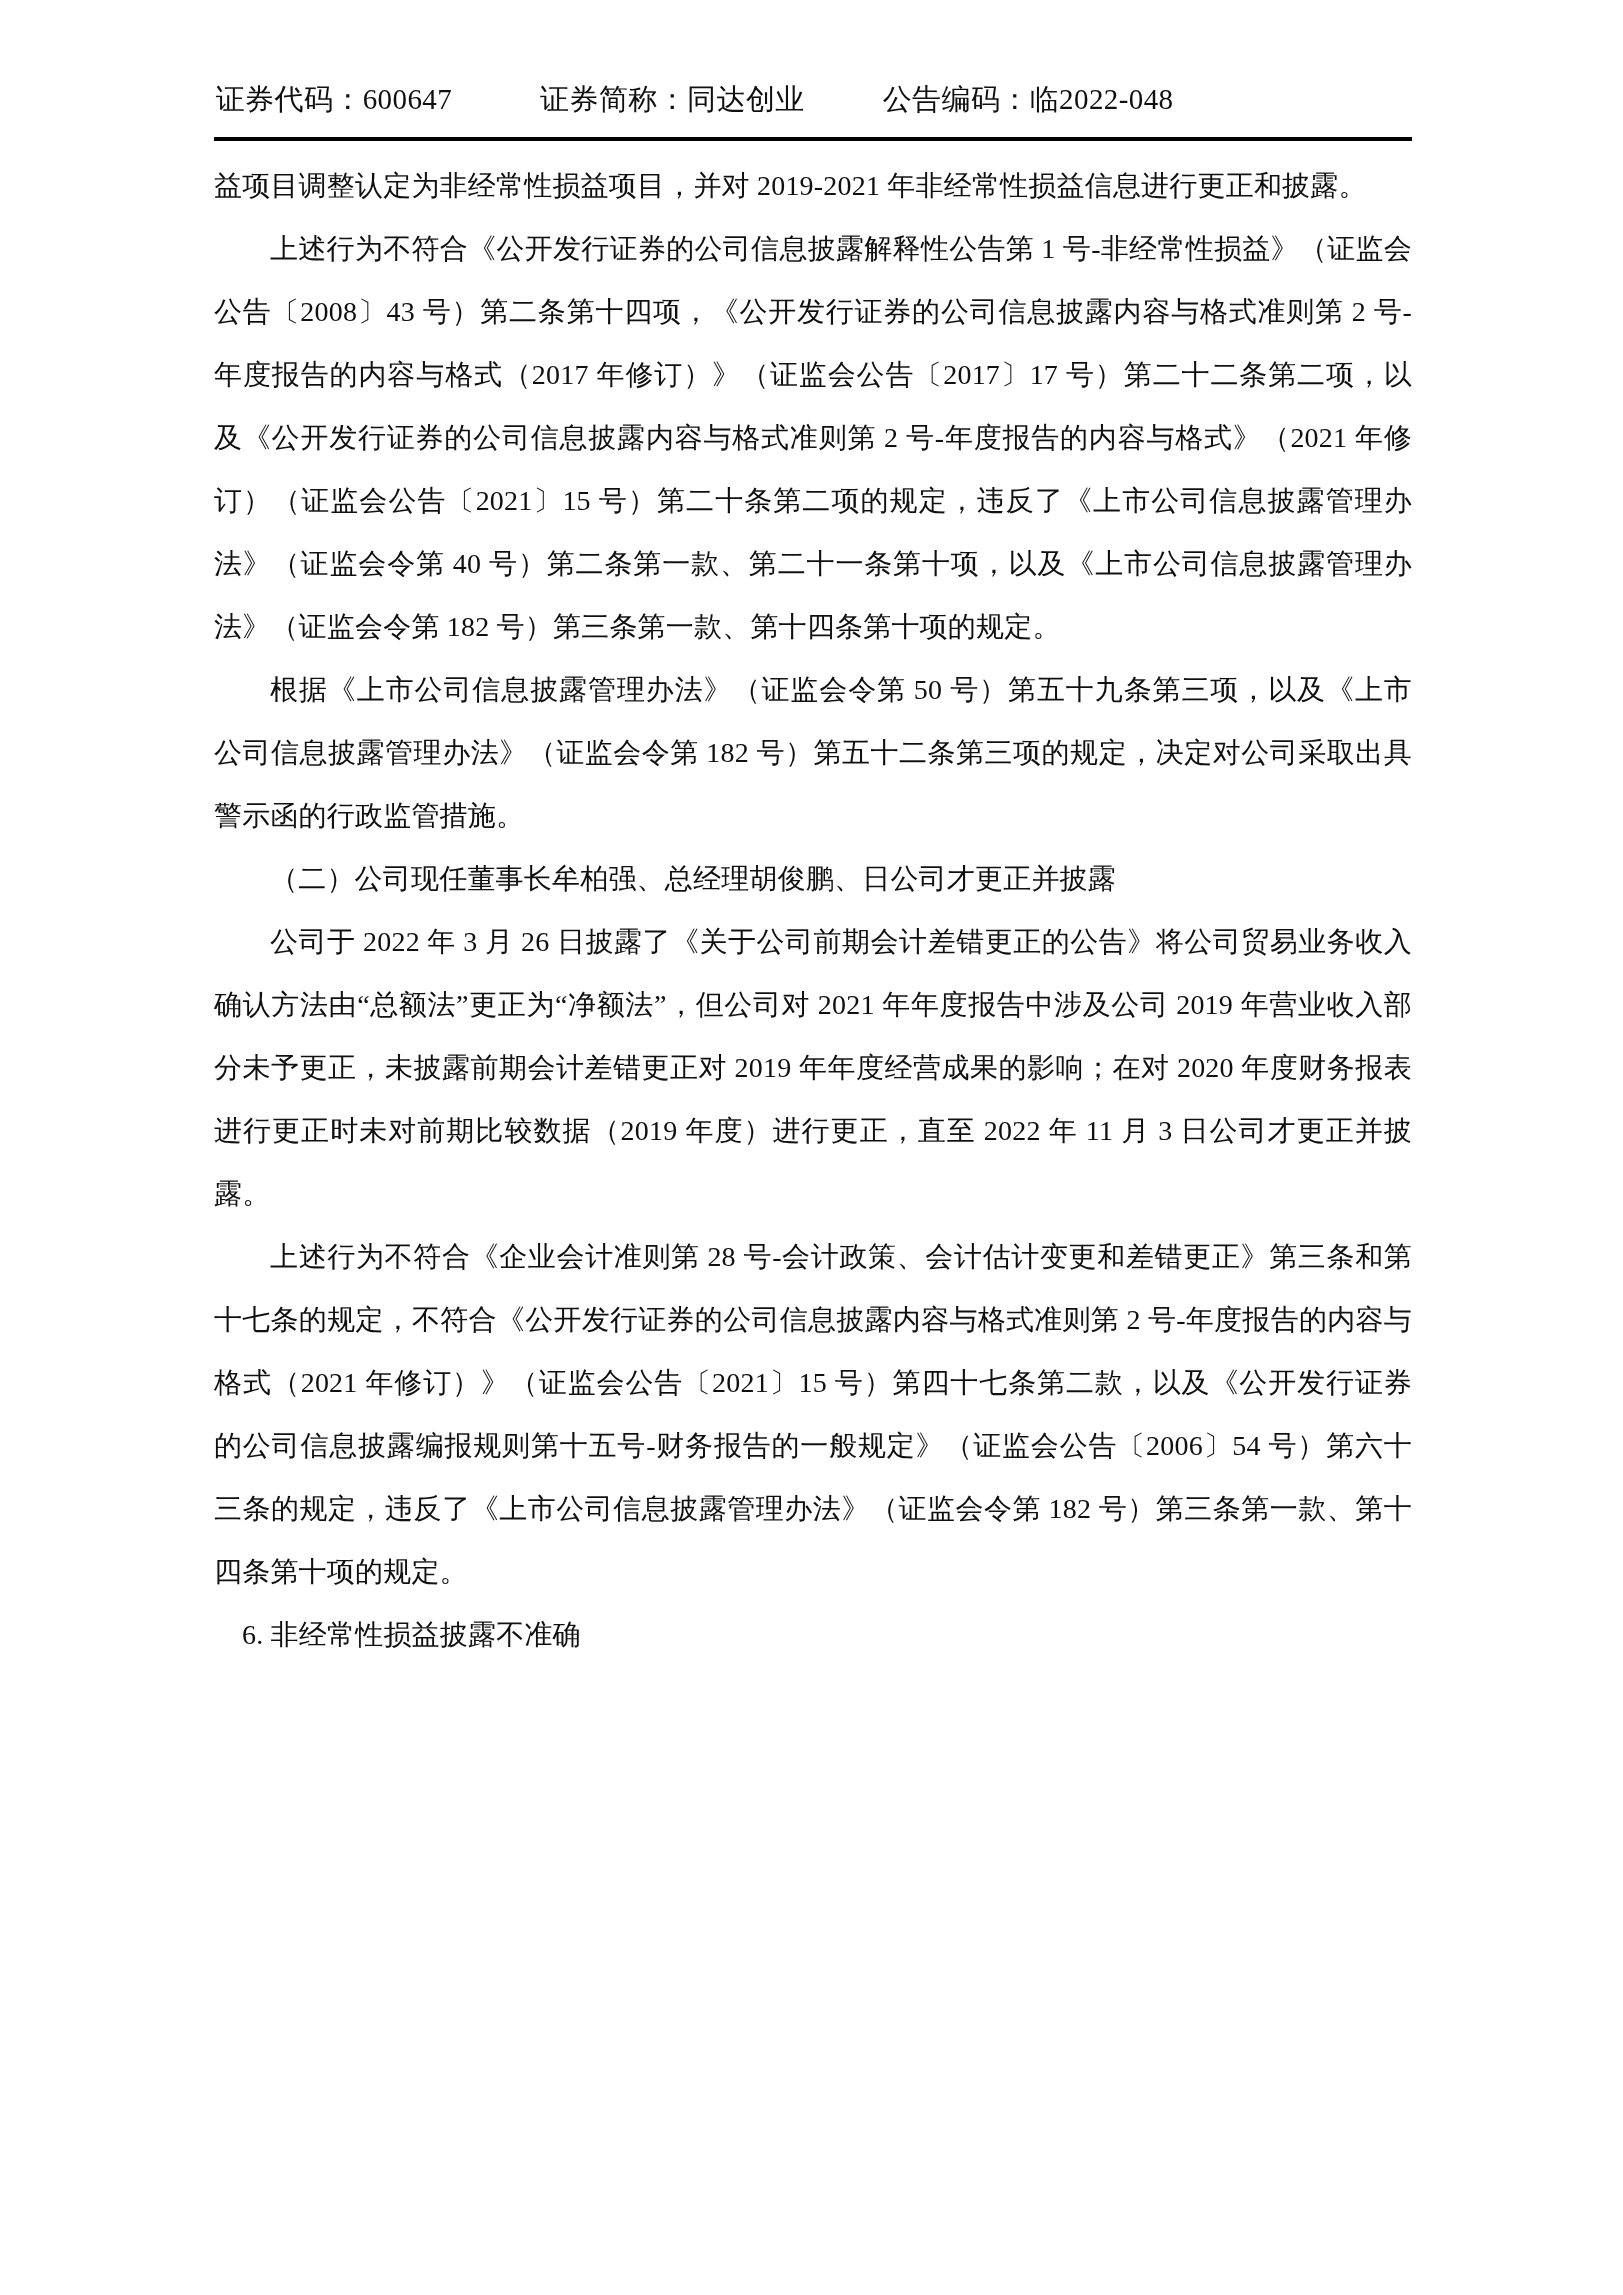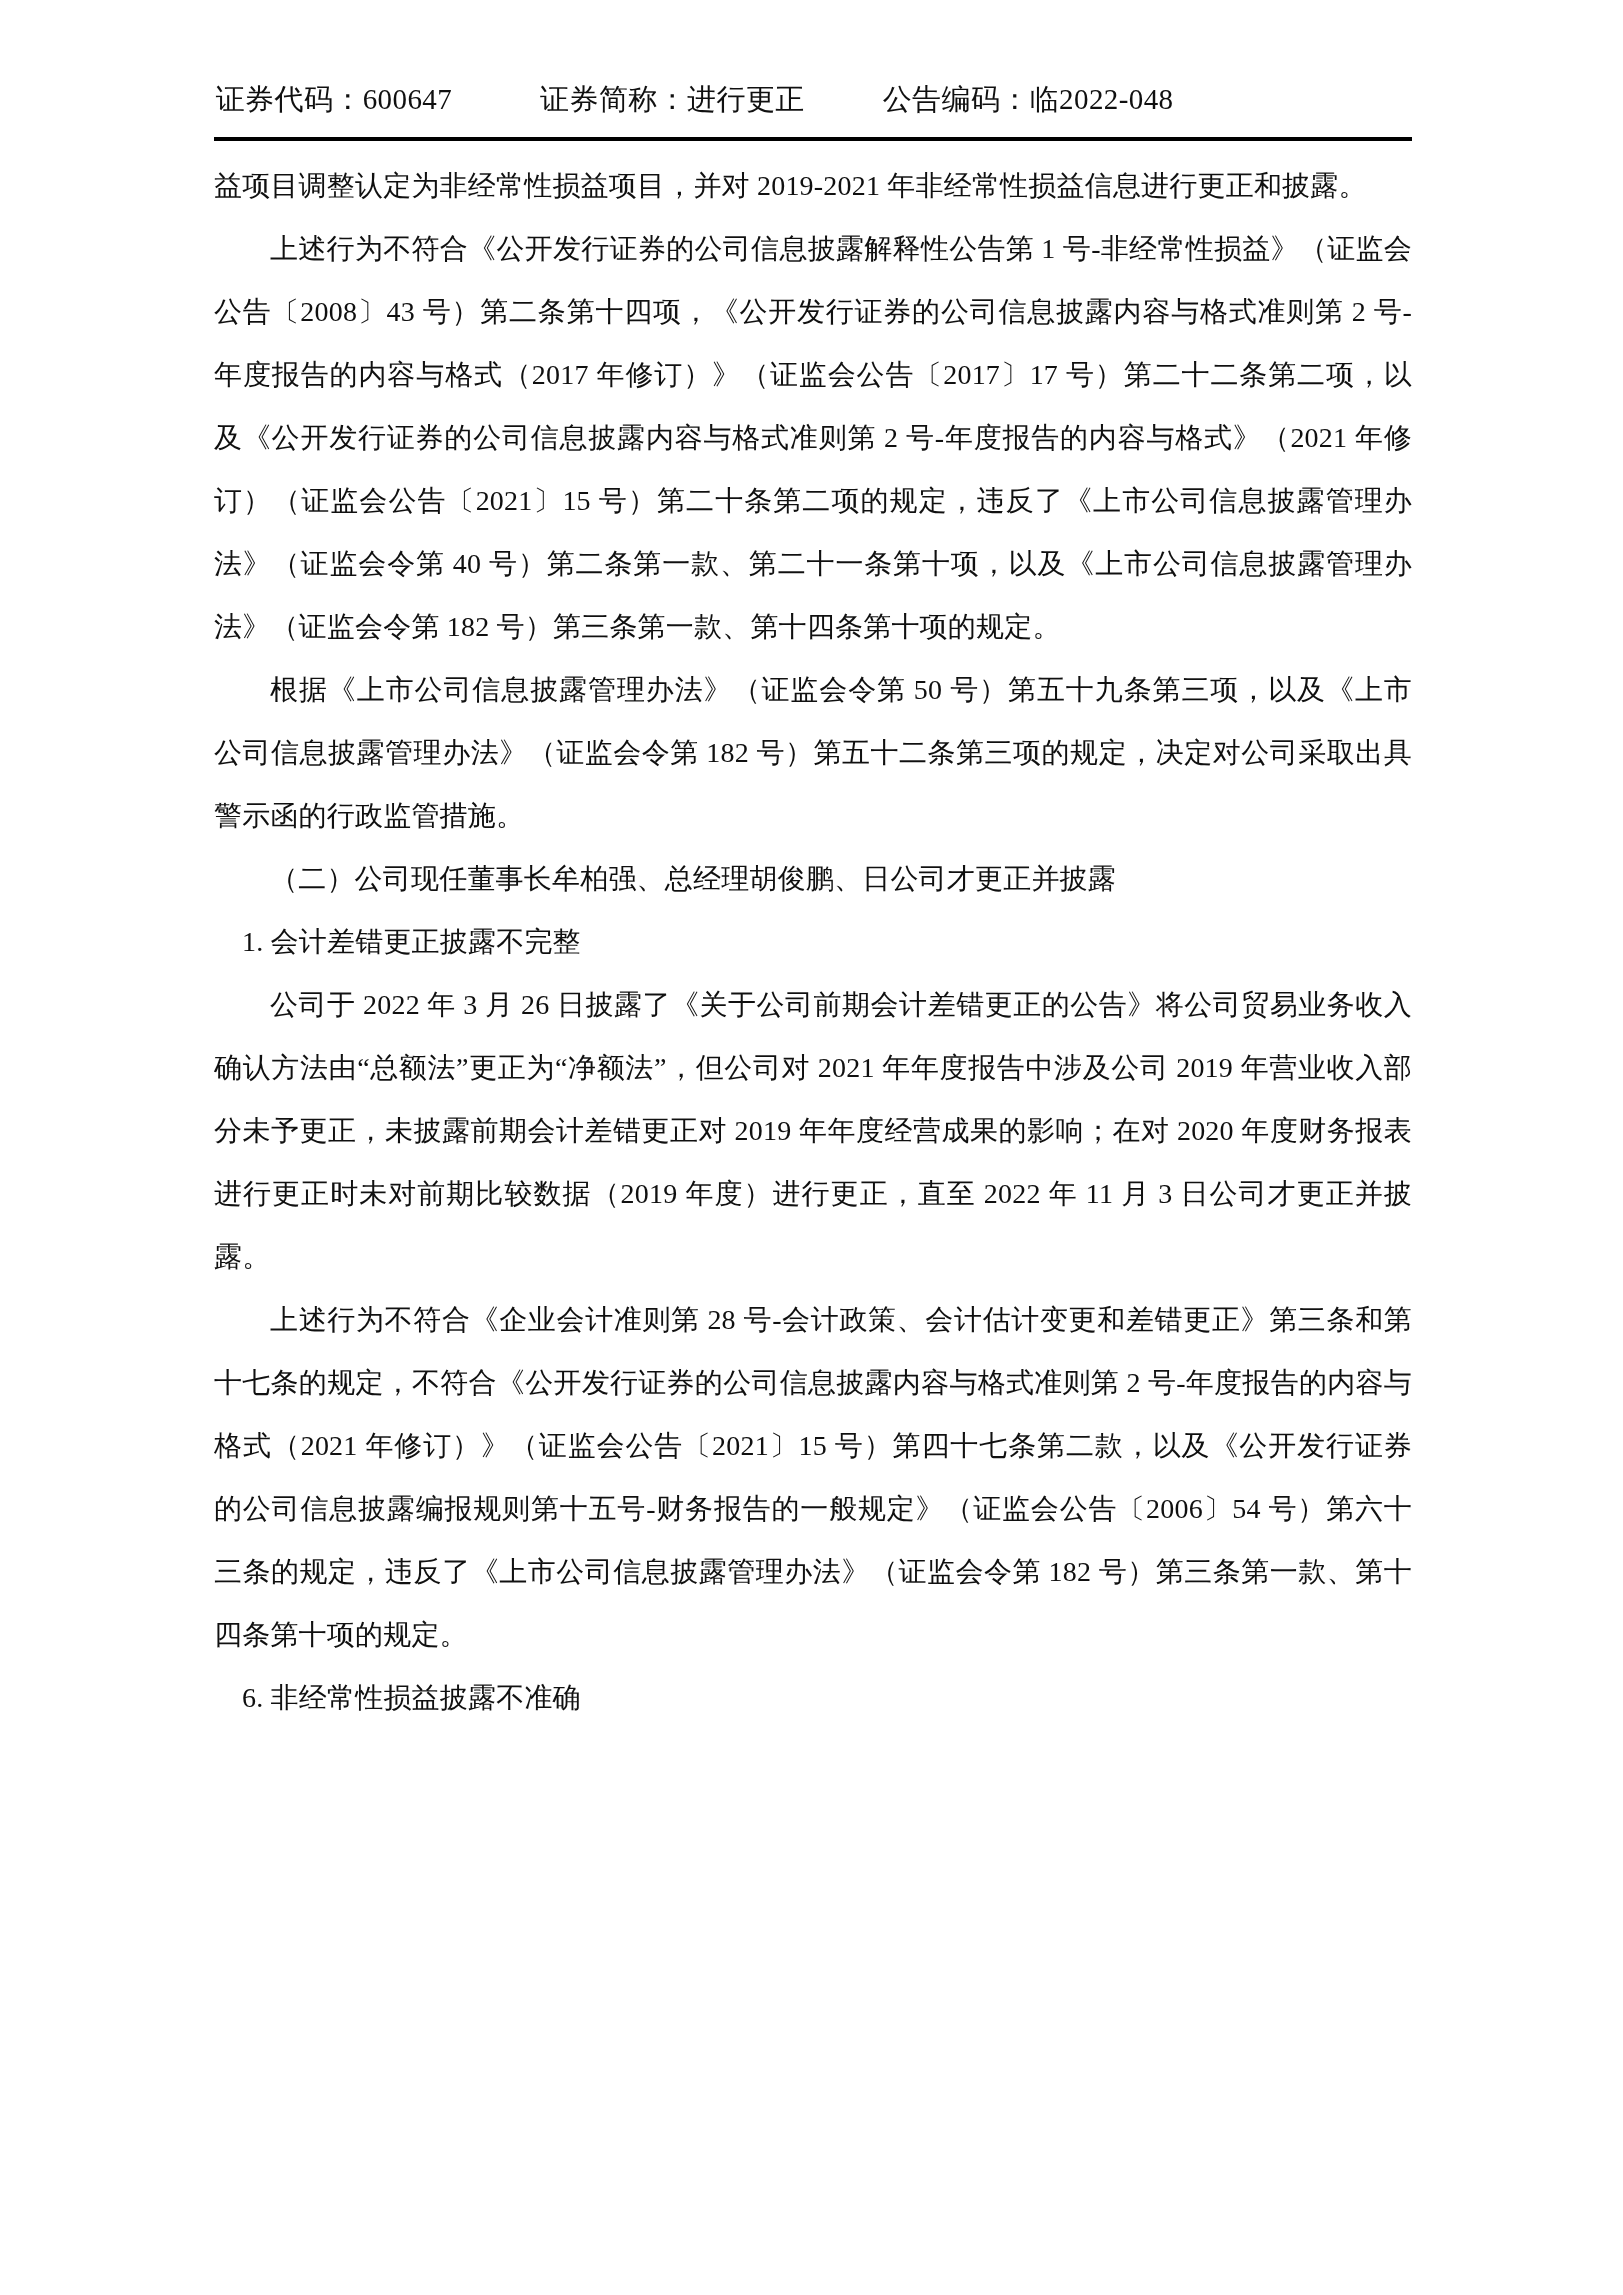--- a/index.html
+++ b/index.html
@@ -71,33 +71,32 @@
 </style>
 </head>
 <body>
 
 <div class="page">
   <div class="page-inner">
 
     <div class="doc-header">
       <span class="hdr-seg">证券代码：600647</span>
       <span class="hdr-gap-1"></span>
-      <span class="hdr-seg">证券简称：进行更正</span>
+      <span class="hdr-seg">证券简称：同达创业</span>
       <span class="hdr-gap-2"></span>
       <span class="hdr-seg">公告编码：临2022-048</span>
     </div>
 
     <div class="header-rule"></div>
 
     <div class="body-block">
       <p class="para indent0 noj">益项目调整认定为非经常性损益项目，并对 2019-2021 年非经常性损益信息进行更正和披露。</p>
       <p class="para indent2">上述行为不符合《公开发行证券的公司信息披露解释性公告第 1 号-非经常性损益》（证监会公告〔2008〕43 号）第二条第十四项，《公开发行证券的公司信息披露内容与格式准则第 2 号-年度报告的内容与格式（2017 年修订）》（证监会公告〔2017〕17 号）第二十二条第二项，以及《公开发行证券的公司信息披露内容与格式准则第 2 号-年度报告的内容与格式》（2021 年修订）（证监会公告〔2021〕15 号）第二十条第二项的规定，违反了《上市公司信息披露管理办法》（证监会令第 40 号）第二条第一款、第二十一条第十项，以及《上市公司信息披露管理办法》（证监会令第 182 号）第三条第一款、第十四条第十项的规定。</p>
       <p class="para indent2">根据《上市公司信息披露管理办法》（证监会令第 50 号）第五十九条第三项，以及《上市公司信息披露管理办法》（证监会令第 182 号）第五十二条第三项的规定，决定对公司采取出具警示函的行政监管措施。</p>
       <p class="para indent2 noj">（二）公司现任董事长牟柏强、总经理胡俊鹏、日公司才更正并披露</p>
-      <p class="para indent1 noj">1. 会计差错更正披露不完整</p>
       <p class="para indent2">公司于 2022 年 3 月 26 日披露了《关于公司前期会计差错更正的公告》将公司贸易业务收入确认方法由“总额法”更正为“净额法”，但公司对 2021 年年度报告中涉及公司 2019 年营业收入部分未予更正，未披露前期会计差错更正对 2019 年年度经营成果的影响；在对 2020 年度财务报表进行更正时未对前期比较数据（2019 年度）进行更正，直至 2022 年 11 月 3 日公司才更正并披露。</p>
       <p class="para indent2">上述行为不符合《企业会计准则第 28 号-会计政策、会计估计变更和差错更正》第三条和第十七条的规定，不符合《公开发行证券的公司信息披露内容与格式准则第 2 号-年度报告的内容与格式（2021 年修订）》（证监会公告〔2021〕15 号）第四十七条第二款，以及《公开发行证券的公司信息披露编报规则第十五号-财务报告的一般规定》（证监会公告〔2006〕54 号）第六十三条的规定，违反了《上市公司信息披露管理办法》（证监会令第 182 号）第三条第一款、第十四条第十项的规定。</p>
       <p class="para indent1 noj">6. 非经常性损益披露不准确</p>
     </div>
 
   </div>
 </div>
 
 
 </body></html>

